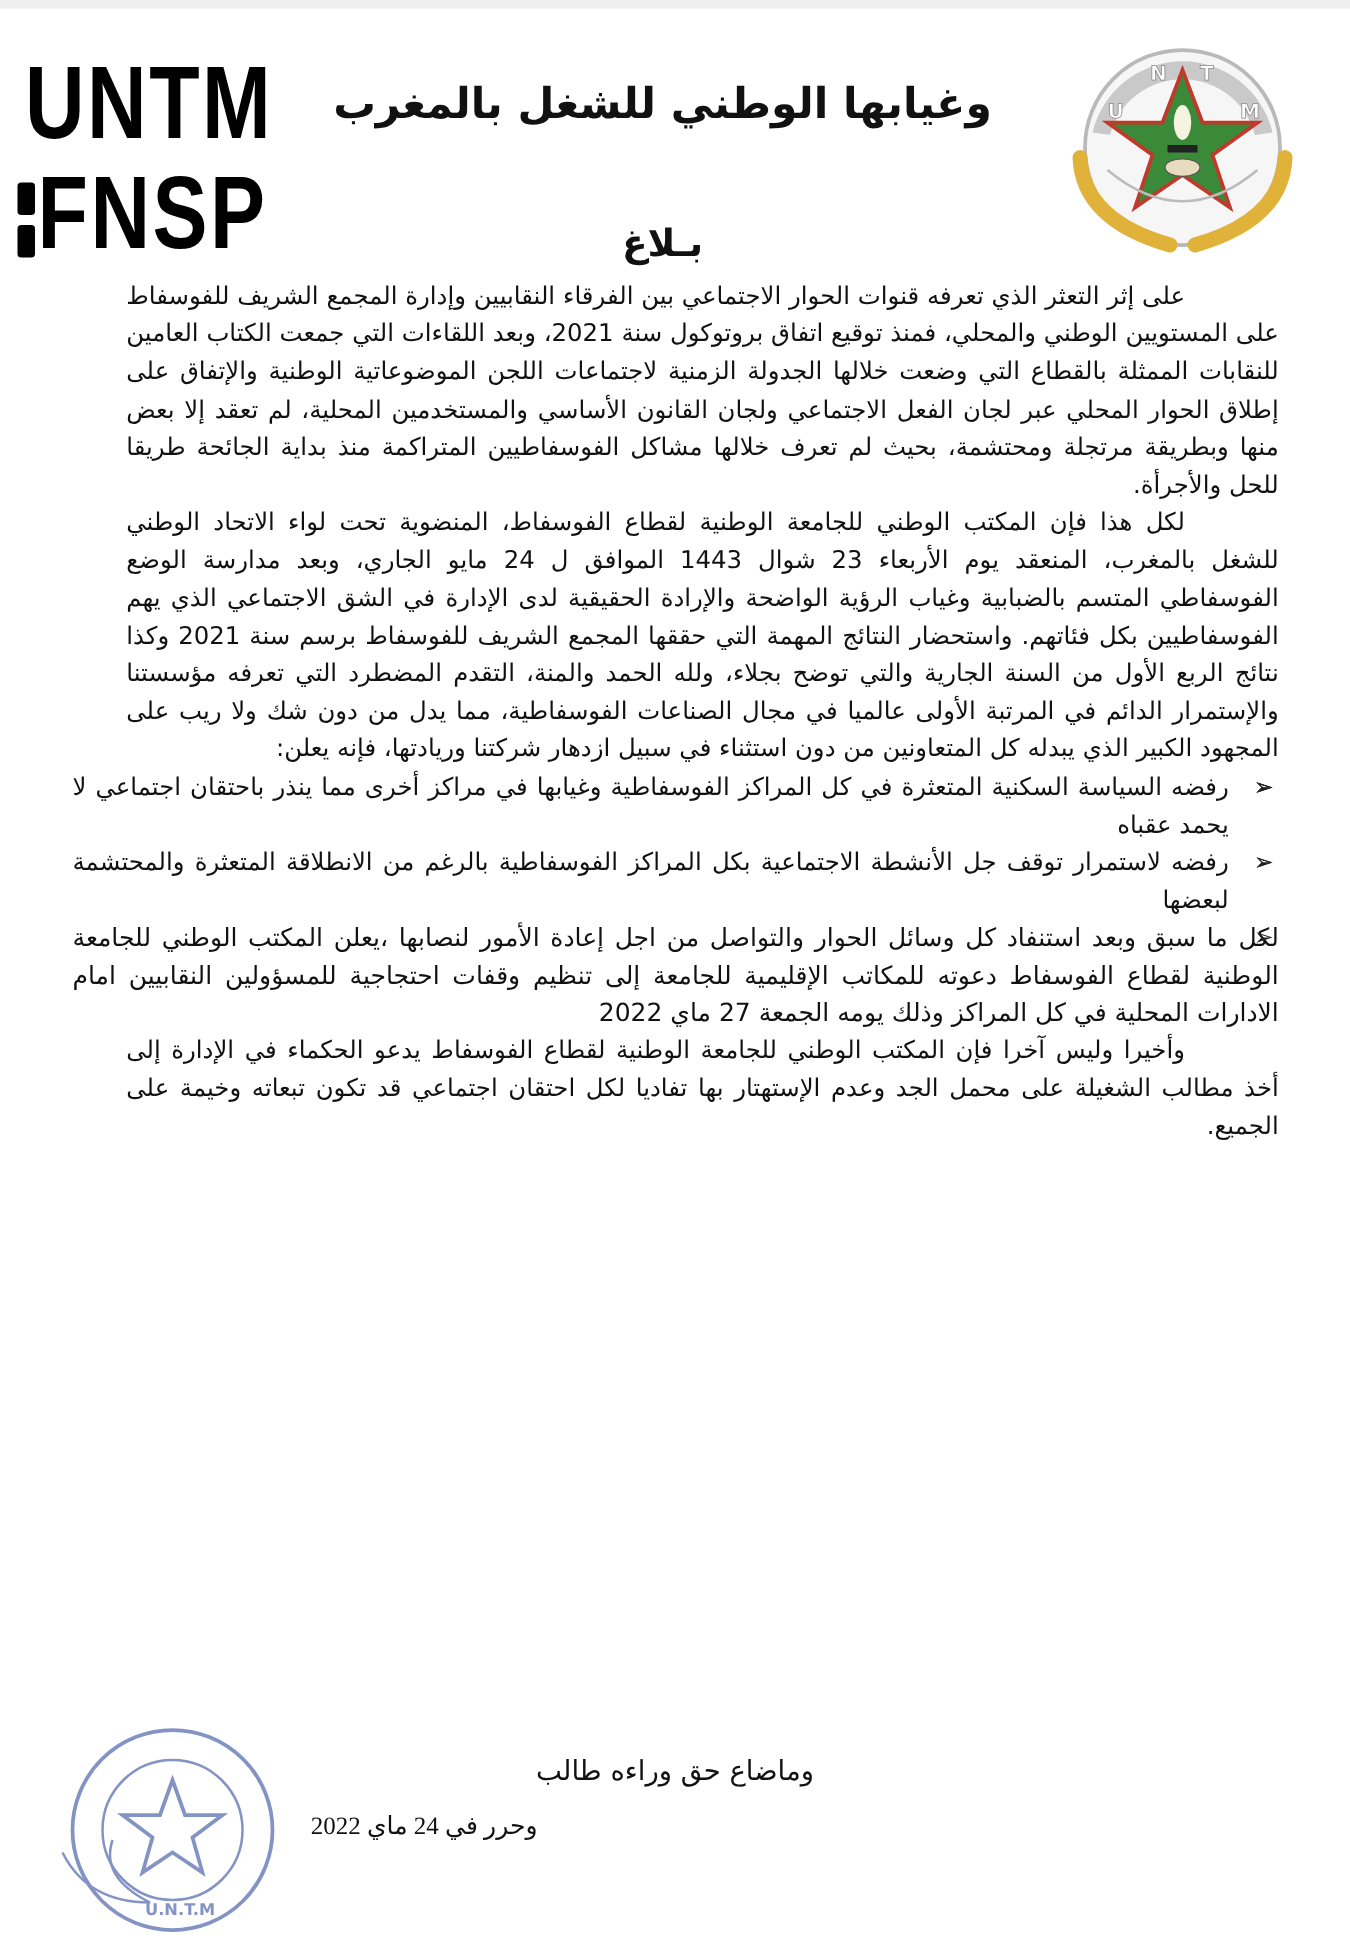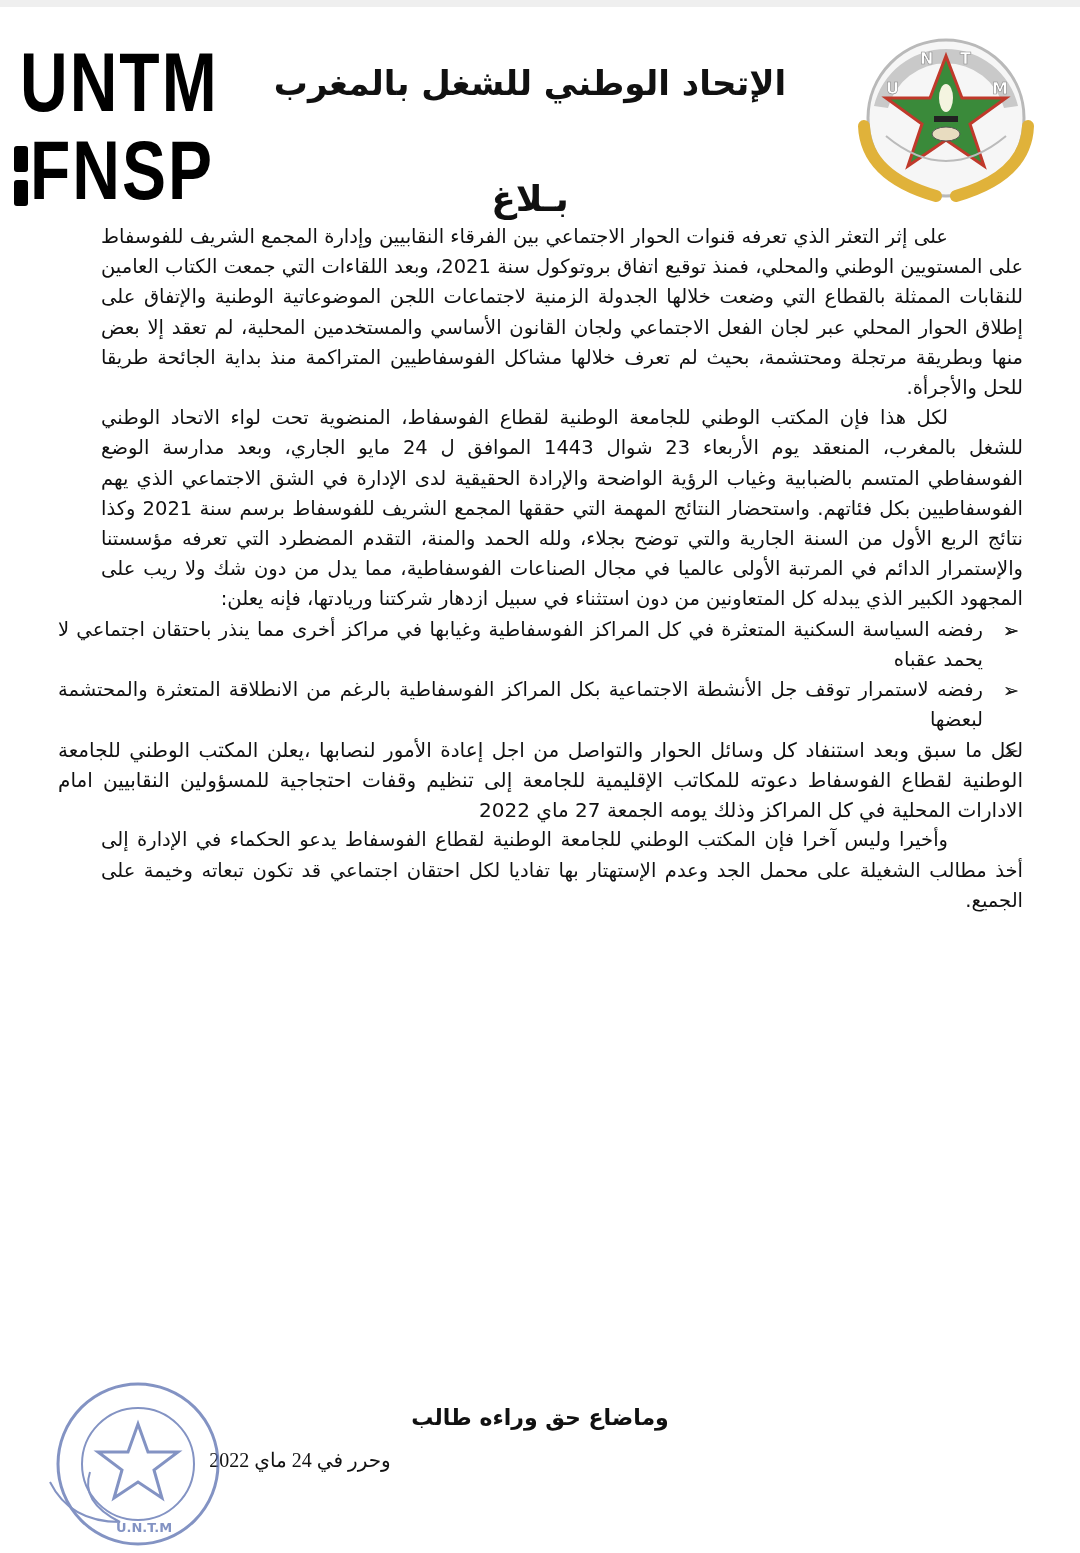--- a/index.html
+++ b/index.html
@@ -14,50 +14,50 @@
     .logo-text .row1, .logo-text .row2 {
       position:absolute; font-family:"Liberation Sans", sans-serif; font-weight:bold; color:#000;
       letter-spacing:2px; transform:scaleY(1.25);
     }
     .logo-text .row1 { left:6px; top:4px; font-size:66px; }
     .logo-text .row2 { left:16px; top:92px; font-size:66px; }
     .logo-text .bar { position:absolute; left:0; width:14px; height:26px; background:#000; border-radius:3px; }
     .header-titles { position:absolute; left:230px; top:60px; width:600px; text-align:center; direction:rtl; }
     .header-titles .t1 { font-family:"DejaVu Sans", sans-serif; font-weight:bold; font-size:34px; line-height:46px; }
     .header-titles .t2 { font-family:"DejaVu Sans", sans-serif; font-weight:bold; font-size:26px; line-height:40px; margin-top:2px; }
-    .doc-title { position:absolute; left:430px; top:178px; width:200px; text-align:center; font-weight:bold; font-size:36px; direction:rtl; }
+    .doc-title { position:absolute; left:430px; top:178px; width:200px; text-align:center; font-weight:bold; font-size:30px; direction:rtl; }
     .emblem { position:absolute; left:846px; top:36px; width:200px; height:170px; }
     .body-text {
       position:absolute; left:58px; top:222px; width:965px; direction:rtl; text-align:justify;
       font-family:"DejaVu Sans", sans-serif; font-size:19.5px; line-height:30.2px;
     }
     .body-text p { margin:0; text-indent:0; }
     .body-text p.indent { text-indent:75px;margin-left:43px; }
     .body-text ul { list-style:none; margin:0; padding:0; }
     .body-text li { position:relative; padding-right:40px; margin:0; }
     .body-text li .bullet { position:absolute; right:4px; top:0; font-size:19px; color:#222; }
     .body-text .bold { font-weight:normal; font-size:20px; line-height:30px; }
-    .closing { position:absolute; left:390px; top:1405px; width:300px; text-align:center; direction:rtl; font-weight:bold; font-size:22px; }
-    .dateline { position:absolute; left:170px; top:1448px; width:260px; text-align:center; direction:rtl; font-size:20px; font-family:"Liberation Serif", serif; }
+    .closing { position:absolute; left:390px; top:1405px; width:300px; text-align:center; direction:rtl; font-weight:normal; font-size:22px; }
+    .dateline { position:absolute; left:170px; top:1448px; width:260px; text-align:right; direction:rtl; font-size:20px; font-family:"Liberation Serif", serif; }
     .stamp { position:absolute; left:40px; top:1372px; width:190px; height:181px; opacity:0.75; }
   </style>
 </head>
 <body>
 
 <div class="topstrip"></div>
 
 <div class="logo-text">
   <div class="row1">UNTM</div>
   <div class="bar" style="top:106px"></div>
   <div class="bar" style="top:140px"></div>
   <div class="row2">FNSP</div>
 </div>
 
 <div class="header-titles">
-  <div class="t1">الإتحاد الوطني للشغل بالمغرب</div>
+  <div class="t1">وغيابها الوطني للشغل بالمغرب</div>
 </div>
 
 <svg class="emblem" viewBox="0 0 200 170">
   <circle cx="100" cy="82" r="78" fill="#f6f6f6" stroke="#b9b9b9" stroke-width="3"></circle>
   <path d="M28 70 A74 74 0 0 1 172 70 L158 72 A60 60 0 0 0 42 72 Z" fill="#c9c9c9"></path>
   <text x="40" y="58" font-size="16" font-family="DejaVu Sans, sans-serif" font-weight="bold" fill="#fff" stroke="#888" stroke-width="0.6">U</text>
   <text x="74" y="28" font-size="16" font-family="DejaVu Sans, sans-serif" font-weight="bold" fill="#fff" stroke="#888" stroke-width="0.6">N</text>
   <text x="114" y="28" font-size="16" font-family="DejaVu Sans, sans-serif" font-weight="bold" fill="#fff" stroke="#888" stroke-width="0.6">T</text>
   <text x="146" y="58" font-size="16" font-family="DejaVu Sans, sans-serif" font-weight="bold" fill="#fff" stroke="#888" stroke-width="0.6">M</text>
   <polygon points="100,20 116,62 160,62 124,88 138,130 100,104 62,130 76,88 40,62 84,62" fill="#3a8a3a" stroke="#c0392b" stroke-width="3"></polygon>

